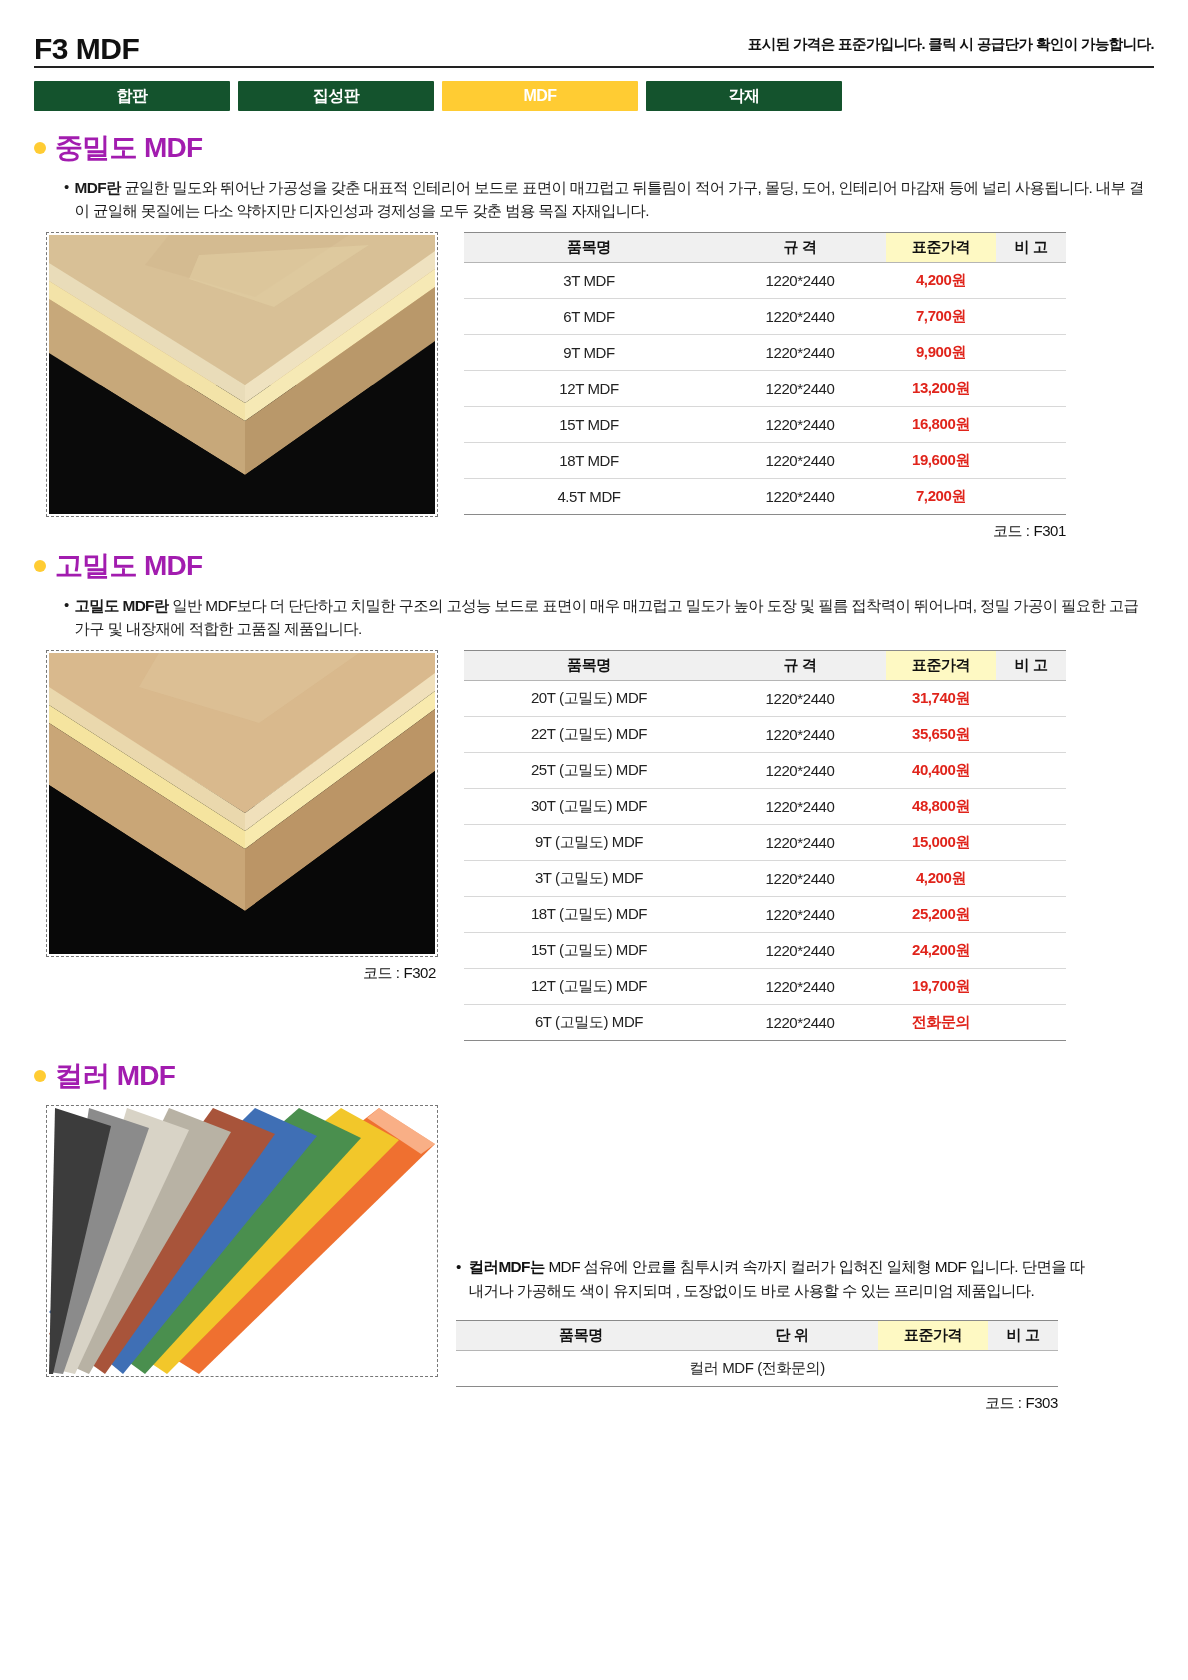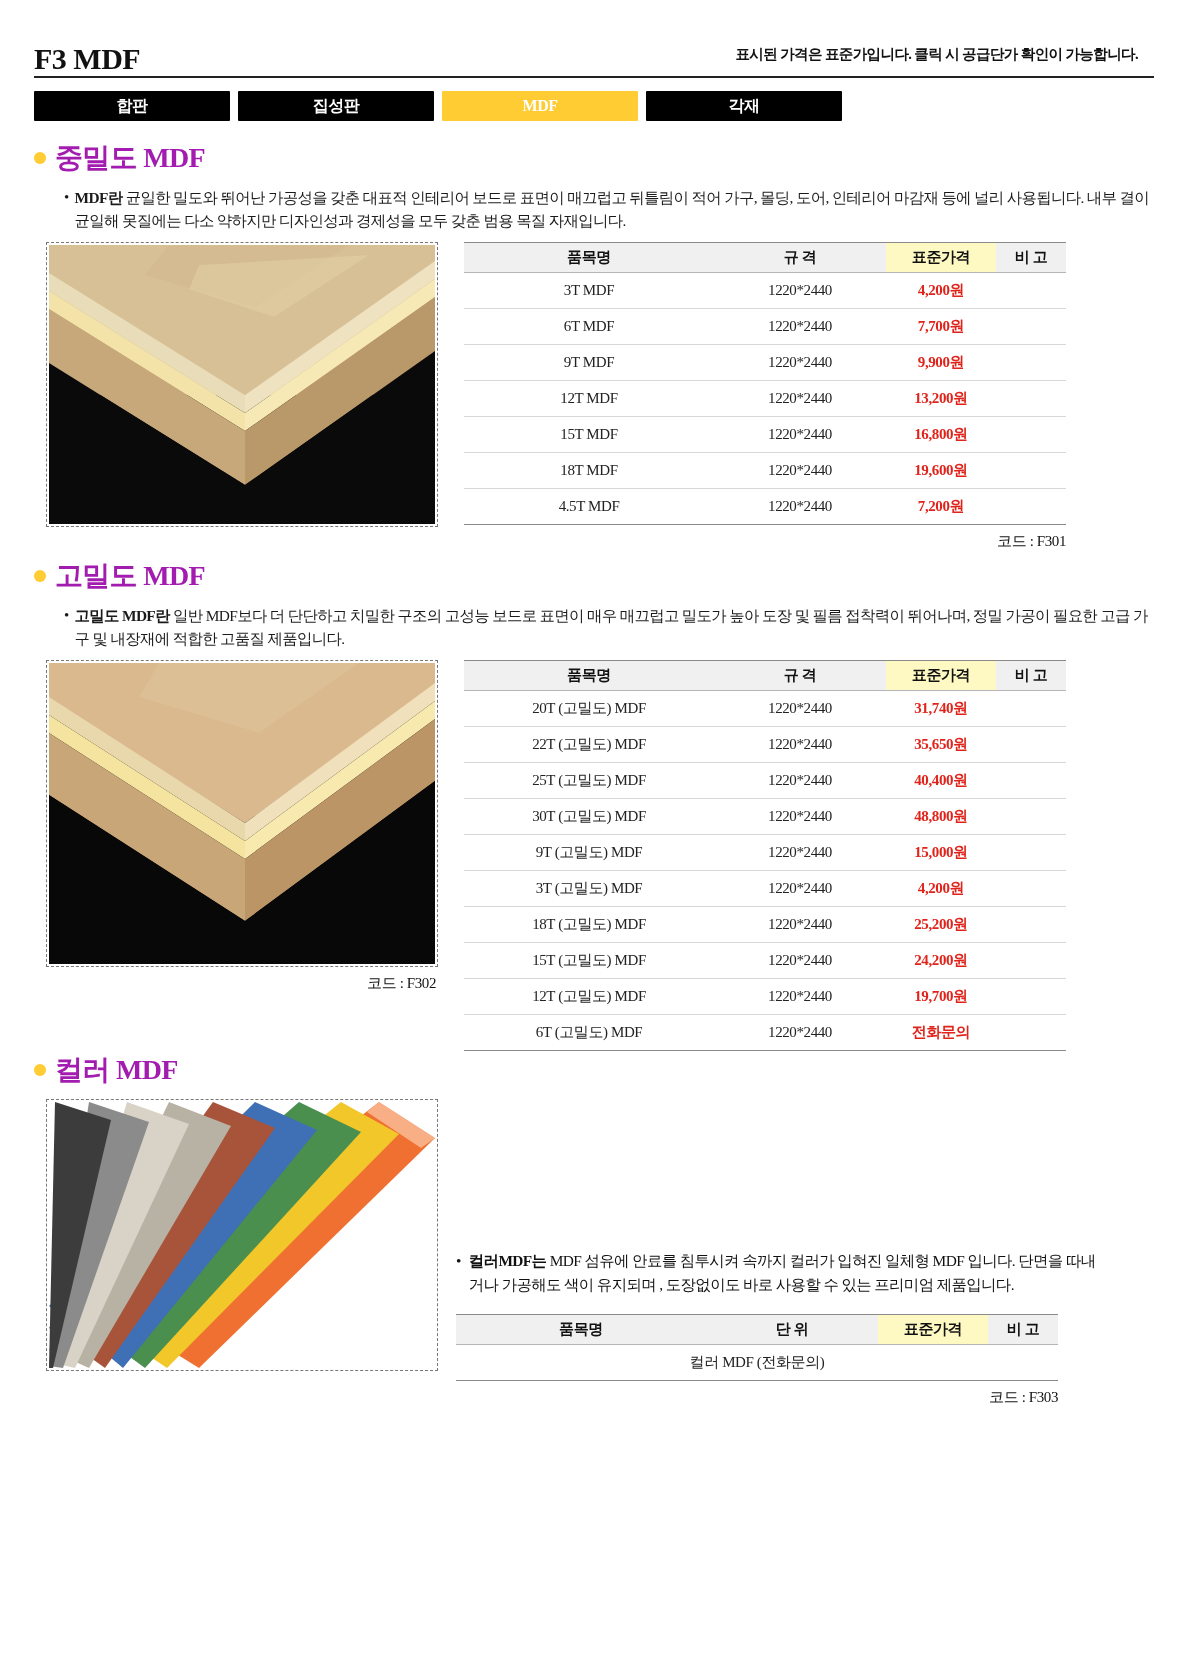--- a/index.html
+++ b/index.html
@@ -10,40 +10,39 @@
     background: #ffffff;
     font-family: "Liberation Sans", sans-serif;
     color: #111111;
     position: relative;
     overflow: hidden;
   }
   .page {
     position: relative;
     width: 1188px;
     height: 1680px;
-    padding: 12px 34px;
-    font-family: Liberation Serif, serif;
+    padding: 2px 34px;
   }
 
   
   .header {
     position: relative;
     padding-top: 30px;
     height: 62px;
   }
   .page-title {
     font-size: 30px;
     font-weight: bold;
     letter-spacing: -0.5px;
     color: #111;
     display: inline-block;
   }
   .header-note {
     position: absolute;
-    right: 16px;
+    right: 0;
     bottom: 10px;
     font-size: 14.5px;
     font-weight: bold;
     color: #111;
     letter-spacing: -0.6px;
     margin-top: 8px;
   }
   .header-rule {
     border-bottom: 2px solid #222;
     margin-top: 2px;
@@ -51,21 +50,21 @@
 
   
   .tabs {
     display: flex;
     gap: 8px;
     margin-top: 13px;
   }
   .tab {
     width: 196px;
     height: 30px;
-    background: #000000;
+    background: #14532d;
     color: #ffffff;
     font-size: 16px;
     font-weight: bold;
     letter-spacing: -0.5px;
     display: flex;
     align-items: center;
     justify-content: center;
     border-radius: 1px;
   }
   .tab.active {
@@ -405,21 +404,21 @@
             <td>6T (고밀도) MDF</td>
             <td>1220*2440</td>
             <td class="price">전화문의</td>
             <td></td>
           </tr>
         </tbody>
       </table>
     </div>
   </div>
 
-  <div class="section-head" style="margin-top:0;">
+  <div class="section-head" style="margin-top:16px;">
     <span class="bullet-dot"></span>
     <span class="section-title">컬러 MDF</span>
   </div>
 
   <div class="color-row">
     <div class="photo-wrap" style="margin-left:12px;">
       <div class="photo">
         <div class="photo-inner" style="width:386px;height:266px;background:#ffffff;">
           <svg width="386" height="266" viewBox="0 0 386 266">
             <rect x="0" y="0" width="386" height="266" fill="#ffffff"></rect>

